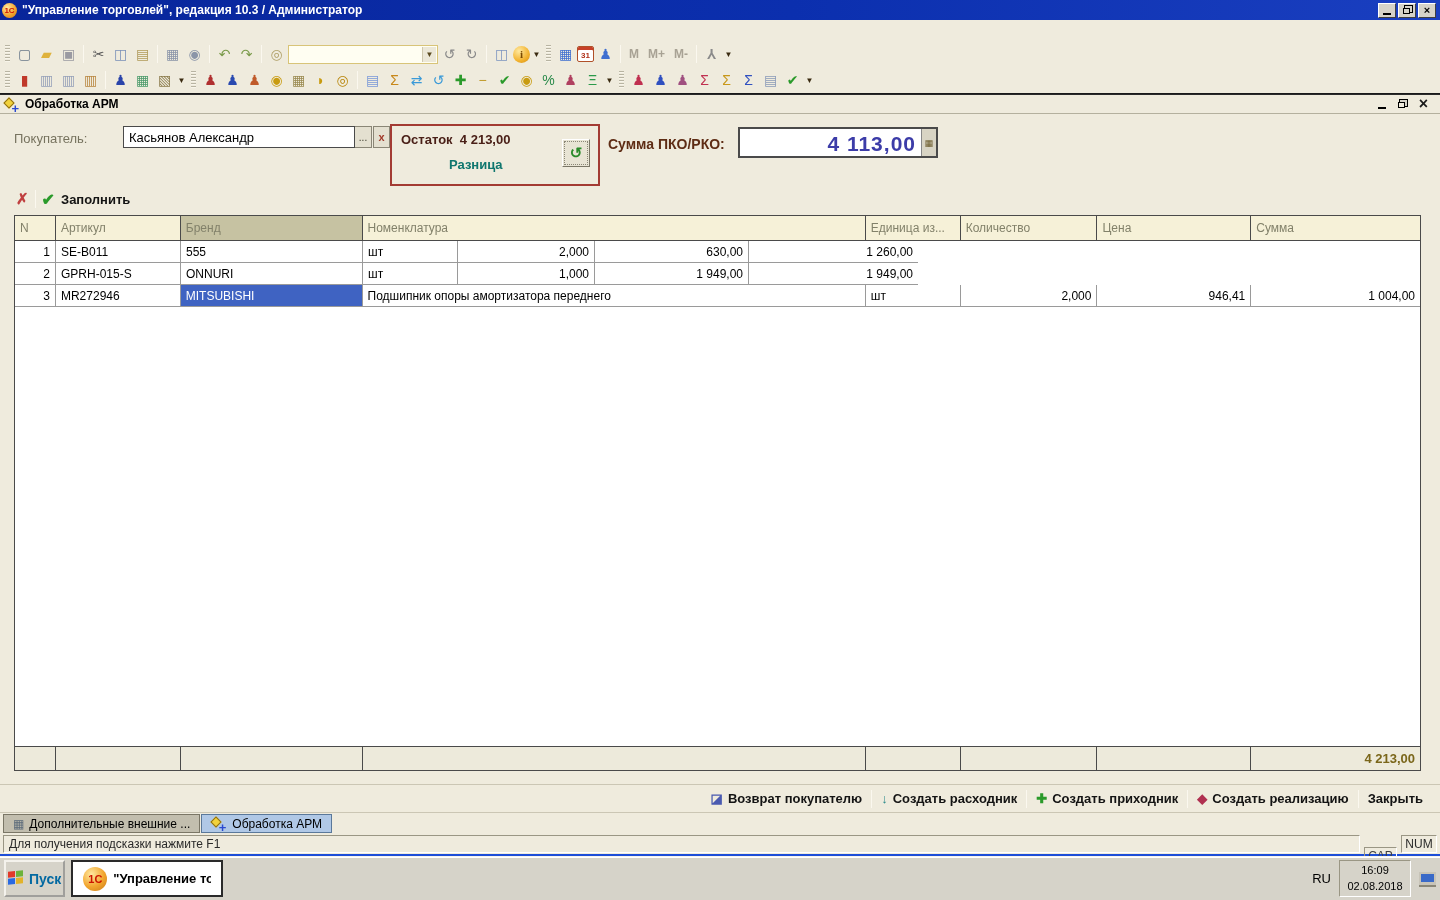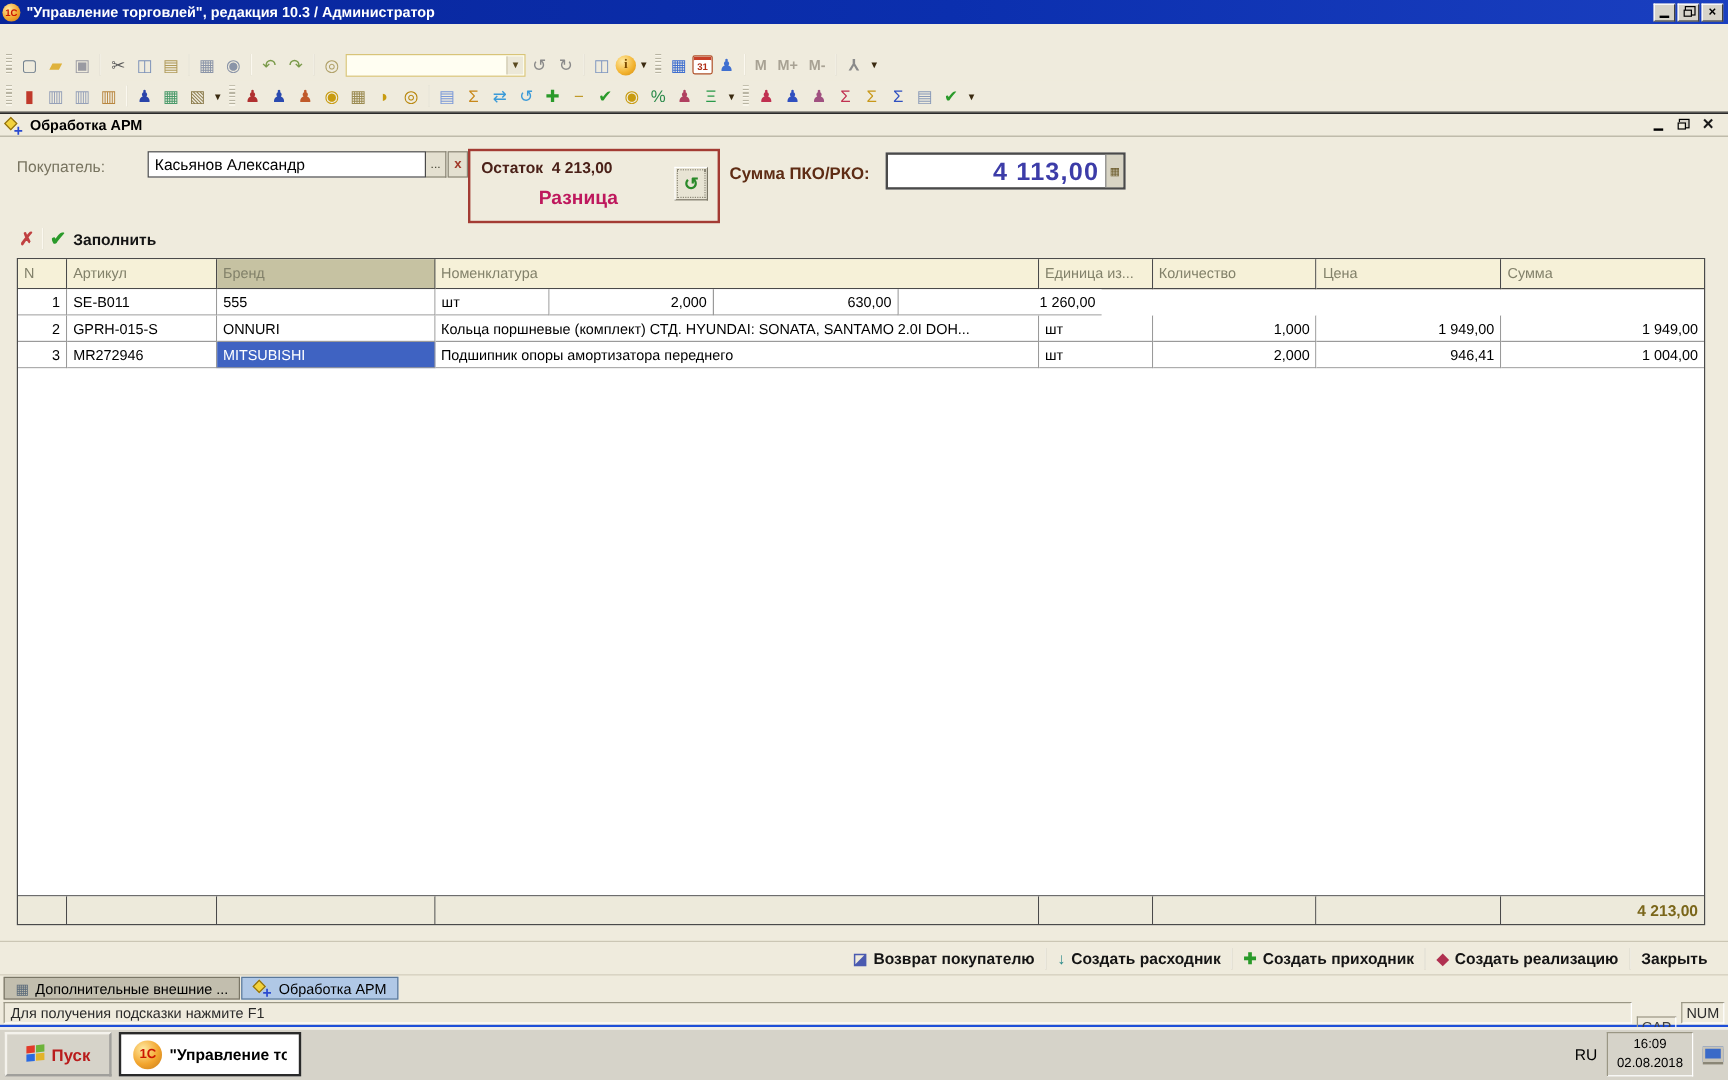--- a/index.html
+++ b/index.html
@@ -66,21 +66,21 @@
   .buyer-label { left:14px; top:131px; }
   .buyer-group { position:absolute; left:123px; top:126px; height:22px; display:flex; }
   .buyer-input { width:232px; height:22px; background:#fff; border:1px solid #4a4a4a; font-size:13px;
     padding:3px 5px; color:#000; font-family:"Liberation Sans",sans-serif; }
   .mini-btn { width:17px; height:22px; background:#e4e0d0; border:1px solid #8a8676; border-left:none;
     display:flex; align-items:center; justify-content:center; font-size:10px; color:#3a3a2a; cursor:default; }
   .mini-btn.xbtn { border-left:1px solid #8a8676; margin-left:1px; color:#a03828; font-weight:bold; font-size:11px; }
 
   .redbox { position:absolute; left:390px; top:124px; width:210px; height:62px; border:2px solid #a33b33; }
   .redbox .line1 { position:absolute; left:9px; top:6px; font-size:13px; font-weight:bold; color:#4a2018; }
-  .redbox .line2 { position:absolute; left:9px; top:31px; font-size:16px; font-weight:bold; color:#be185d;padding-left:48px; }
+  .redbox .line2 { position:absolute; left:9px; top:31px; font-size:13px; font-weight:bold; color:#0f766e;padding-left:48px; }
   .refresh-btn { position:absolute; right:8px; top:13px; width:28px; height:28px; background:#e8e4d4;
     border:1px solid; border-color:#fff #7a7666 #7a7666 #fff; outline:1px dotted #8a8676; outline-offset:-3px;
     display:flex; align-items:center; justify-content:center; color:#2a8a2a; font-size:15px; font-weight:bold; }
 
   .sum-label { left:608px; top:136px; font-weight:bold; color:#5e2c14; font-size:14px; }
   .sum-group { position:absolute; left:738px; top:127px; width:200px; height:31px; border:2px solid #4a4a4a;
     background:#fff; display:flex; }
   .sum-value { flex:1; text-align:right; font-size:21px; font-weight:bold; color:#3c3ca8;
     padding:3px 5px 0 0; letter-spacing:1px; }
   .calc-btn { width:15px; background:#d8d4c4; border-left:1px solid #888; display:flex; align-items:center;
@@ -134,22 +134,22 @@
     display:flex; align-items:center; padding:0 3px; gap:4px; border-bottom:2px solid #1d4ed8; }
   .scell { border:1px solid; border-color:#9a9684 #fff #fff #9a9684; height:18px; display:flex;
     align-items:center; padding:0 5px; font-size:12px; color:#2a2a2a; }
   .scell.hint { flex:1; }
   .scell.cap { width:33px; justify-content:center; color:#404040;margin-top:24px; }
   .scell.num { width:36px; justify-content:center; color:#2a2a2a; }
 
   
   .taskbar { position:absolute; left:0; top:856px; width:1440px; height:44px; background:#d6d3c9;
     border-top:1px solid #f6f4ee; box-shadow:inset 0 1px 0 #fff; display:flex; align-items:center; padding:0 4px; }
-  .startbtn { height:37px; display:flex; align-items:center; gap:5px; padding:0 16px; background:#d6d3c9;
-    border:2px outset #f4f2ec; font-weight:bold; font-size:14px; color:#b91c1c; }
+  .startbtn { height:37px; display:flex; align-items:center; gap:5px; padding:0 2px; background:#d6d3c9;
+    border:2px outset #f4f2ec; font-weight:bold; font-size:14px; color:#0369a1; }
   .winflag { width:16px; height:15px; display:grid; grid-template-columns:7px 7px; grid-template-rows:6px 6px;
     gap:1px; transform:skewY(-6deg); }
   .winflag i { display:block; }
   .wf1{background:#e23a2a;} .wf2{background:#6db33a;} .wf3{background:#2a6ae2;} .wf4{background:#e2b32a;}
   .taskbtn { height:37px; margin-left:6px; display:flex; align-items:center; gap:6px; padding:0 10px;
     background:#fff; border:2px solid #2a2a2a; font-weight:bold; font-size:13px; color:#000; width:152px; }
   .taskbtn .logo1c { width:24px; height:24px; font-size:11px; }
   .tray { margin-left:auto; display:flex; align-items:center; gap:8px; }
   .lang { font-size:13px; color:#000; }
   .clockbox { border:1px solid; border-color:#9a9684 #fff #fff #9a9684; height:37px; width:72px;
@@ -323,21 +323,20 @@
           <div class="td" style="width: 182px;">555</div>
           <div class="td" style="width: 95px;">шт</div>
           <div class="td num" style="width: 137px;">2,000</div>
           <div class="td num" style="width: 154px;">630,00</div>
           <div class="td num" style="width: 169px;">1 260,00</div>
         </div>
         <div class="trow">
           <div class="td num" style="width: 41px;">2</div>
           <div class="td" style="width: 125px;">GPRH-015-S</div>
           <div class="td" style="width: 182px;">ONNURI</div>
-          <div class="td" style="width: 504px;">Кольца поршневые (комплект) СТД. HYUNDAI: SONATA, SANTAMO 2.0I DOH...</div>
           <div class="td" style="width: 95px;">шт</div>
           <div class="td num" style="width: 137px;">1,000</div>
           <div class="td num" style="width: 154px;">1 949,00</div>
           <div class="td num" style="width: 169px;">1 949,00</div>
         </div>
         <div class="trow">
           <div class="td num" style="width: 41px;">3</div>
           <div class="td" style="width: 125px;">MR272946</div>
           <div class="td sel" style="width: 182px;">MITSUBISHI</div>
           <div class="td" style="width: 504px;">Подшипник опоры амортизатора переднего</div>

